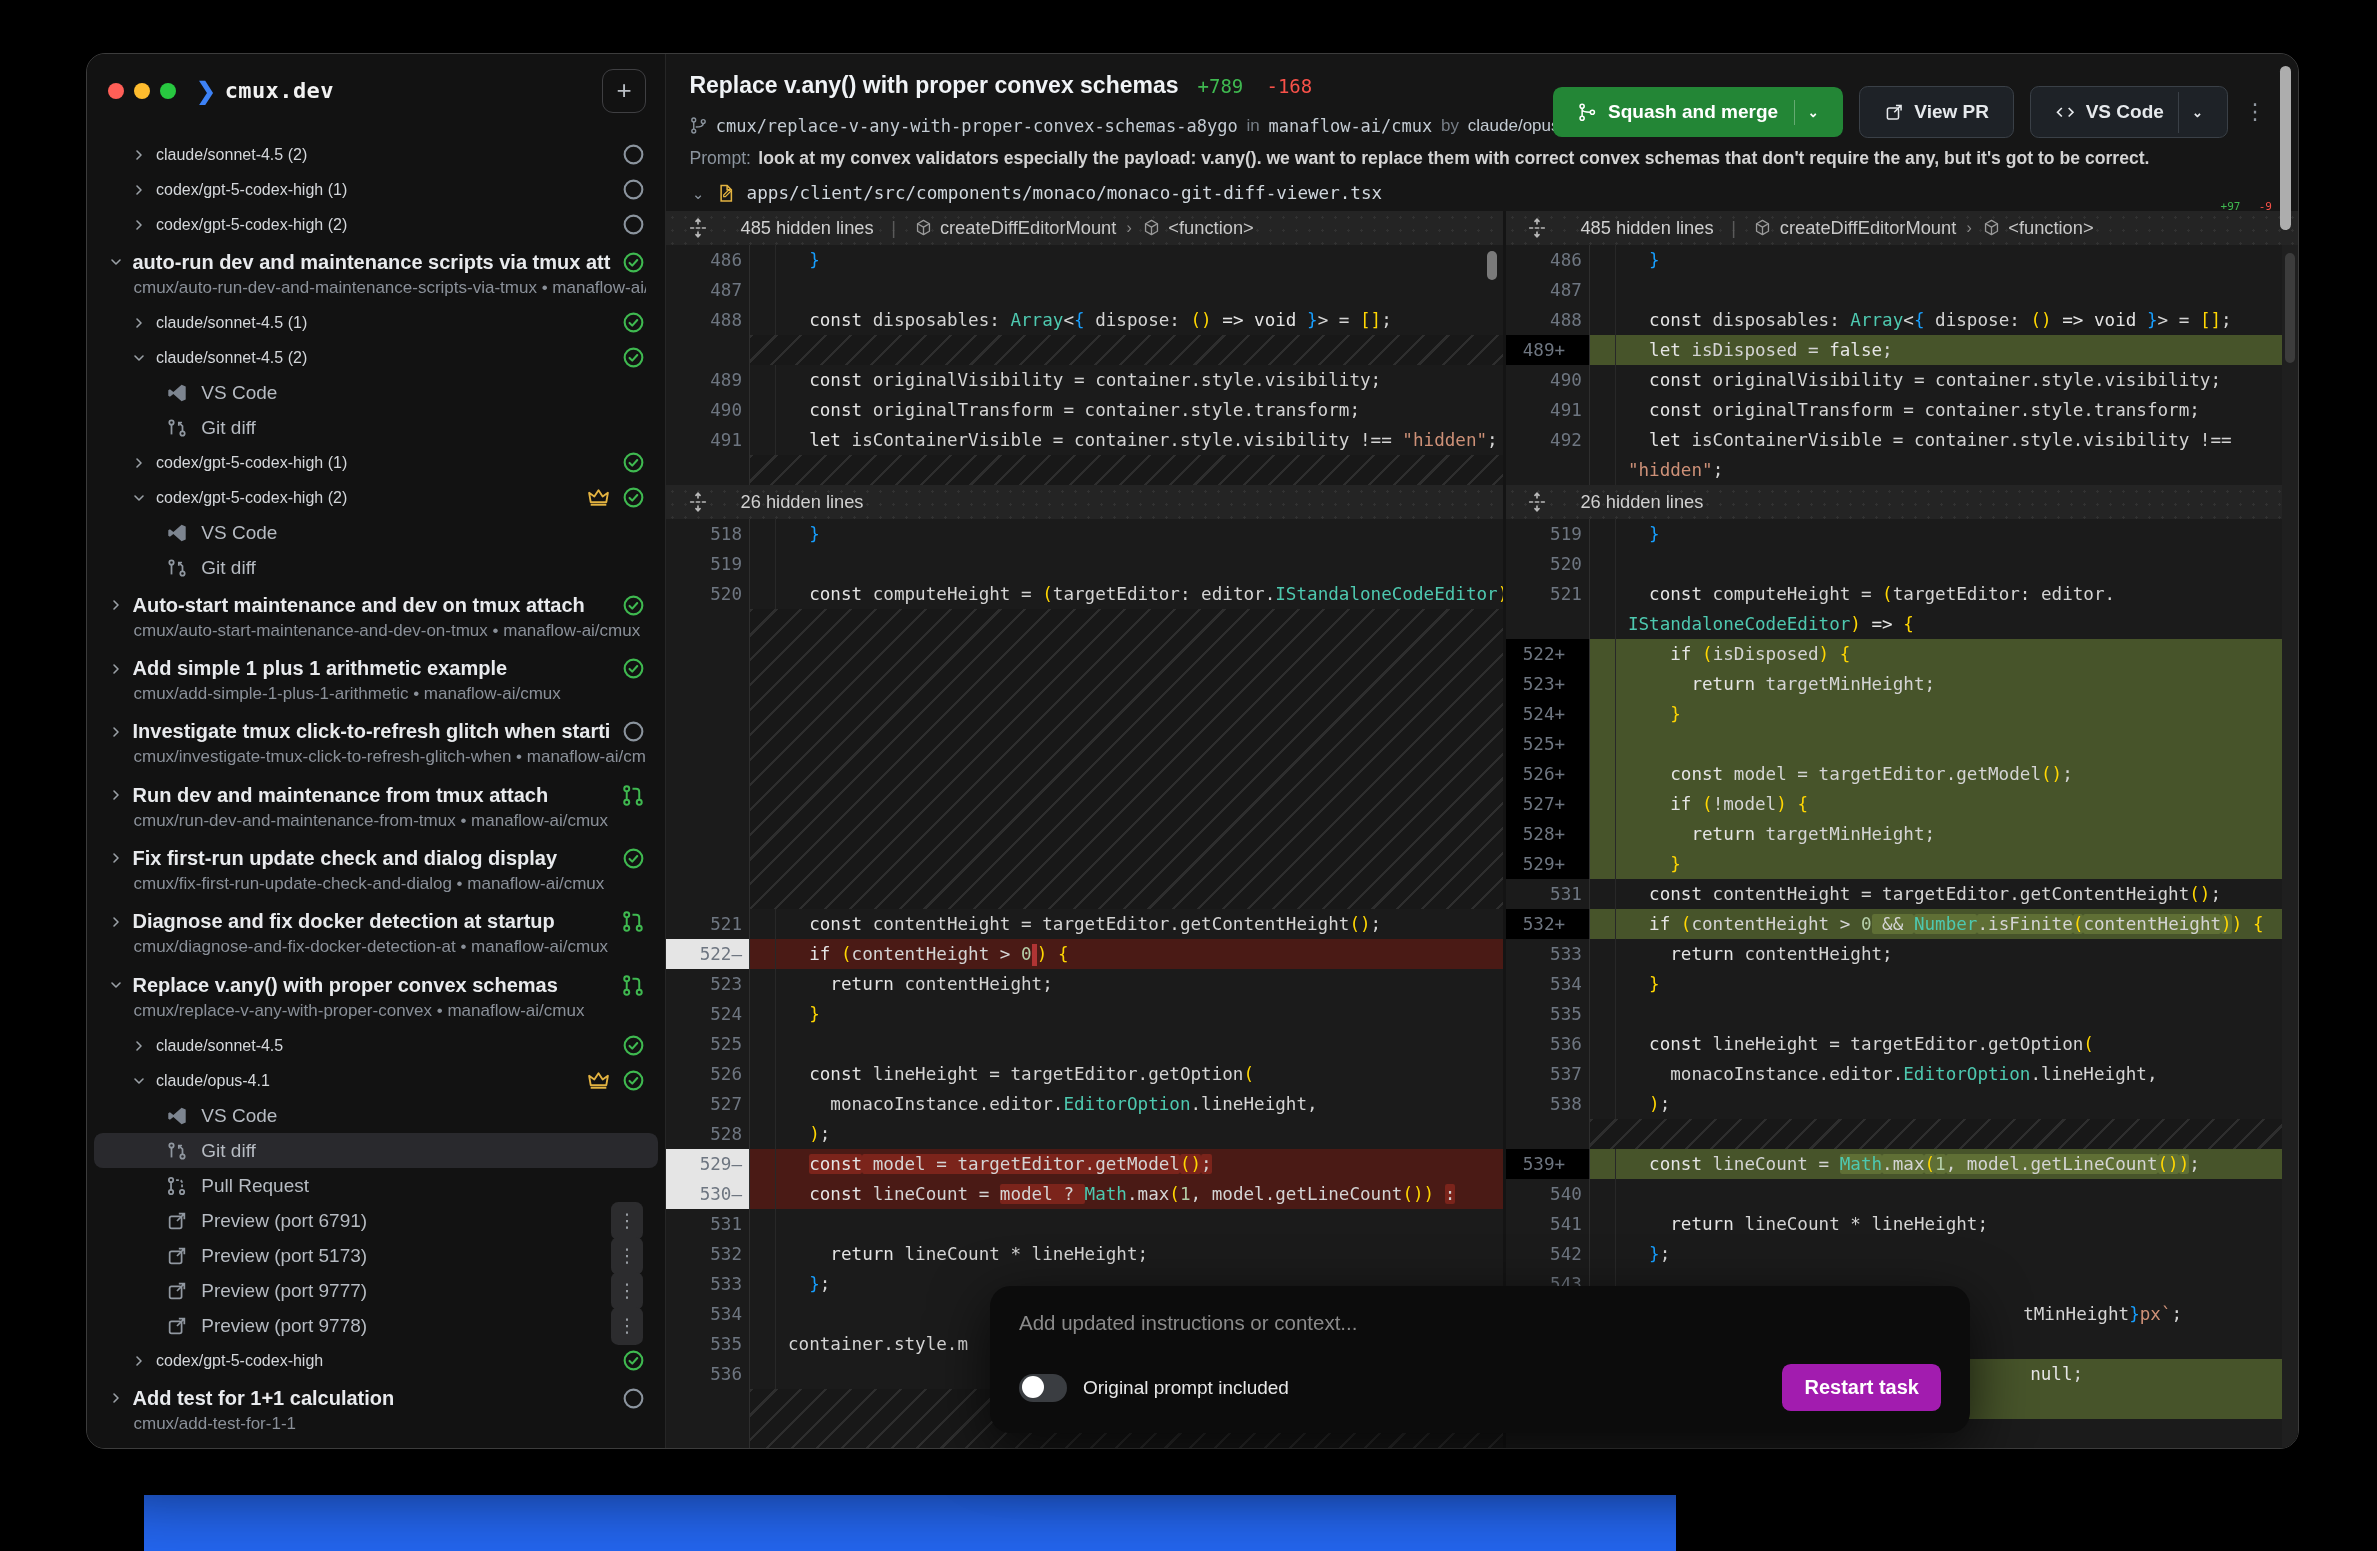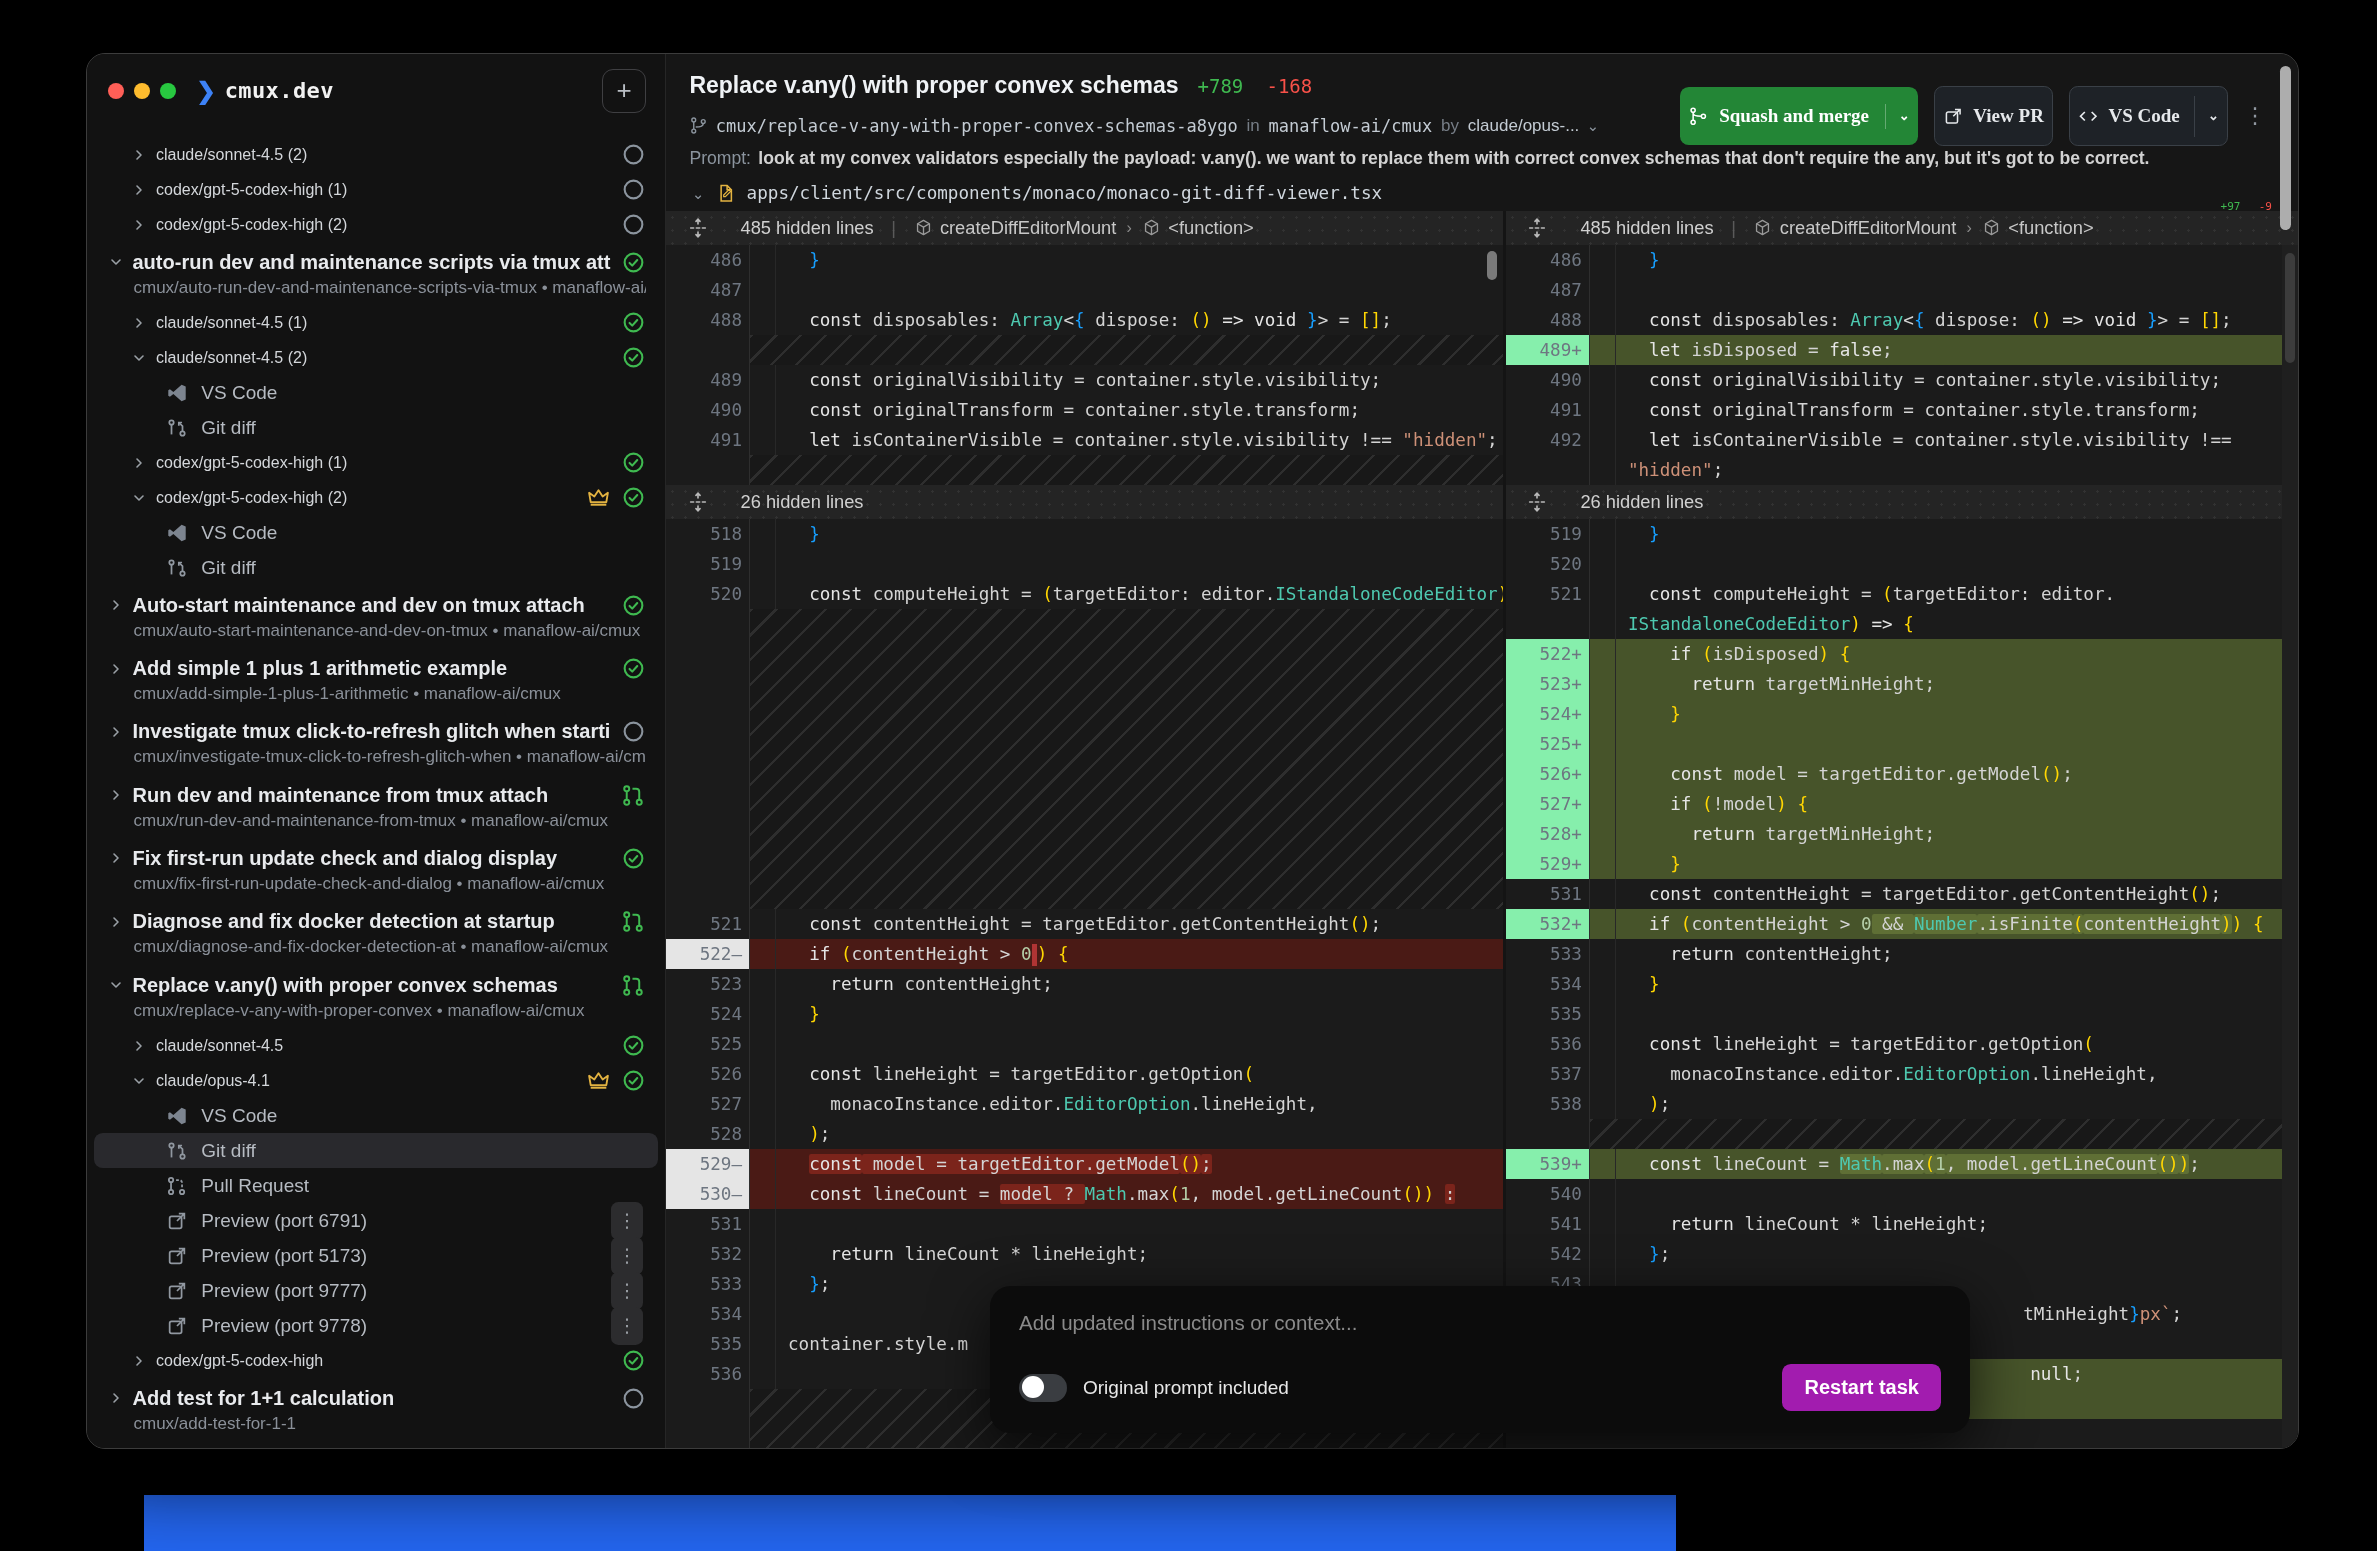--- a/index.html
+++ b/index.html
@@ -47,21 +47,21 @@
   .branch-row{display:flex;align-items:center;height:32px;color:#767d86;font-size:17px;}
   .branch-row .mono{color:#c3cbd3;}
   .branch-row .lite{color:#767d86;margin:0 8.8px;}
   .bicon{width:19px;height:19px;margin-right:7.3px;display:flex;}
   .bicon svg{width:19px;height:19px;stroke:#8b949e;stroke-width:1.8;fill:none;}
   .agent-chip{display:flex;align-items:center;color:#c3cbd3;}
   .agent-chip .dd{margin-left:7.3px;color:#8b949e;font-size:14.6px;}
   .prompt-row{display:flex;height:34px;align-items:center;font-size:17.6px;color:#8b949e;white-space:nowrap;overflow:hidden;}
   .prompt-row .ptext{color:#d2d2d2;margin-left:7.3px;font-weight:600;}
   .actions{position:absolute;top:32px;right:32px;display:flex;align-items:center;}
-  .btn{display:flex;align-items:center;height:58px;border-radius:8.8px;font-size:19px;padding:0 8px;font-family:Liberation Serif, serif;}
+  .btn{display:flex;align-items:center;height:50px;border-radius:8.8px;font-size:19px;padding:0 24px;}
   .btn svg{width:20.5px;height:20.5px;margin-right:10.2px;}
   .btn .chevd{font-size:13px;margin-left:13px;}
   .btn-green{background:#238636;color:#fff;font-weight:600;}
   .btn-green .divider{width:0.7px;height:25px;background:rgba(255,255,255,.3);margin-left:16px;}
   .btn-dark{background:#1e2227;border:0.7px solid #3a4047;color:#e6e9ec;margin-left:16px;font-weight:600;}
   .btn-dark .divider{width:0.7px;height:41px;background:#3a4047;margin:0 0 0 14.6px;}
   .more-dots{color:#9198a1;font-size:22px;margin-left:16px;letter-spacing:0;}
   .file-row{display:flex;align-items:center;height:35px;padding:0 26px 0 26px;font-size:17.6px;}
   .file-row .fchev{color:#8b949e;font-size:14.6px;margin-right:11.7px;}
   .ficon{width:20.5px;height:20.5px;margin-right:10.2px;display:flex;}
@@ -72,21 +72,21 @@
   .pane{background:#1b1b1b;position:relative;overflow:hidden;}
   #paneL{width:837px;min-width:837px;margin-right:2.9px;}
   #paneR{flex:1;}
   .row{display:flex;height:30px;line-height:30px;font-size:17.6px;}
   .row .gut{width:76px;min-width:76px;text-align:right;padding-right:7.3px;color:#6e7681;
     font-family:"DejaVu Sans Mono","Liberation Mono",monospace;border-right:0.7px solid #2e2e2e;}
   .row .marg{width:25px;min-width:25px;border-right:0.7px solid #282828;}
   .row .code{flex:1;padding-left:11.7px;white-space:pre;overflow:hidden;
     font-family:"DejaVu Sans Mono","Liberation Mono",monospace;color:#d4d4d4;}
   .row.add .code,.row.add .marg{background:#47542a;}
-  .row.add .gut{background:#86efac;}
+  .row.add .gut{background:#000000;text-align:center;}
   .row.del .code,.row.del .marg{background:#4a1a15;}
   .row.del .gut{background:#e5e5e5;}
   .em-a{background:#5f6f35;border-radius:2.2px;}
   .em-d{background:#7b241b;border-radius:2.2px;}
   .tk-k{color:#e5e5e5}.tk-t{color:#4ec9b0}.tk-s{color:#ce9178}.tk-n{color:#b5cea8}
   .tk-d{color:#d4d4d4}.tk-y{color:#ffd602}.tk-u{color:#179fff}
   .tk-m{display:inline-block;width:5.1px;height:22px;background:#b03434;vertical-align:middle;}
   .row.sp{}
   .row.sp .hatch{flex:1;background:repeating-linear-gradient(135deg,#2e2e2e 0 2.2px,transparent 2.2px 17.6px) #181818;}
   .hbar{height:34px;display:flex;align-items:center;background:#242424;

